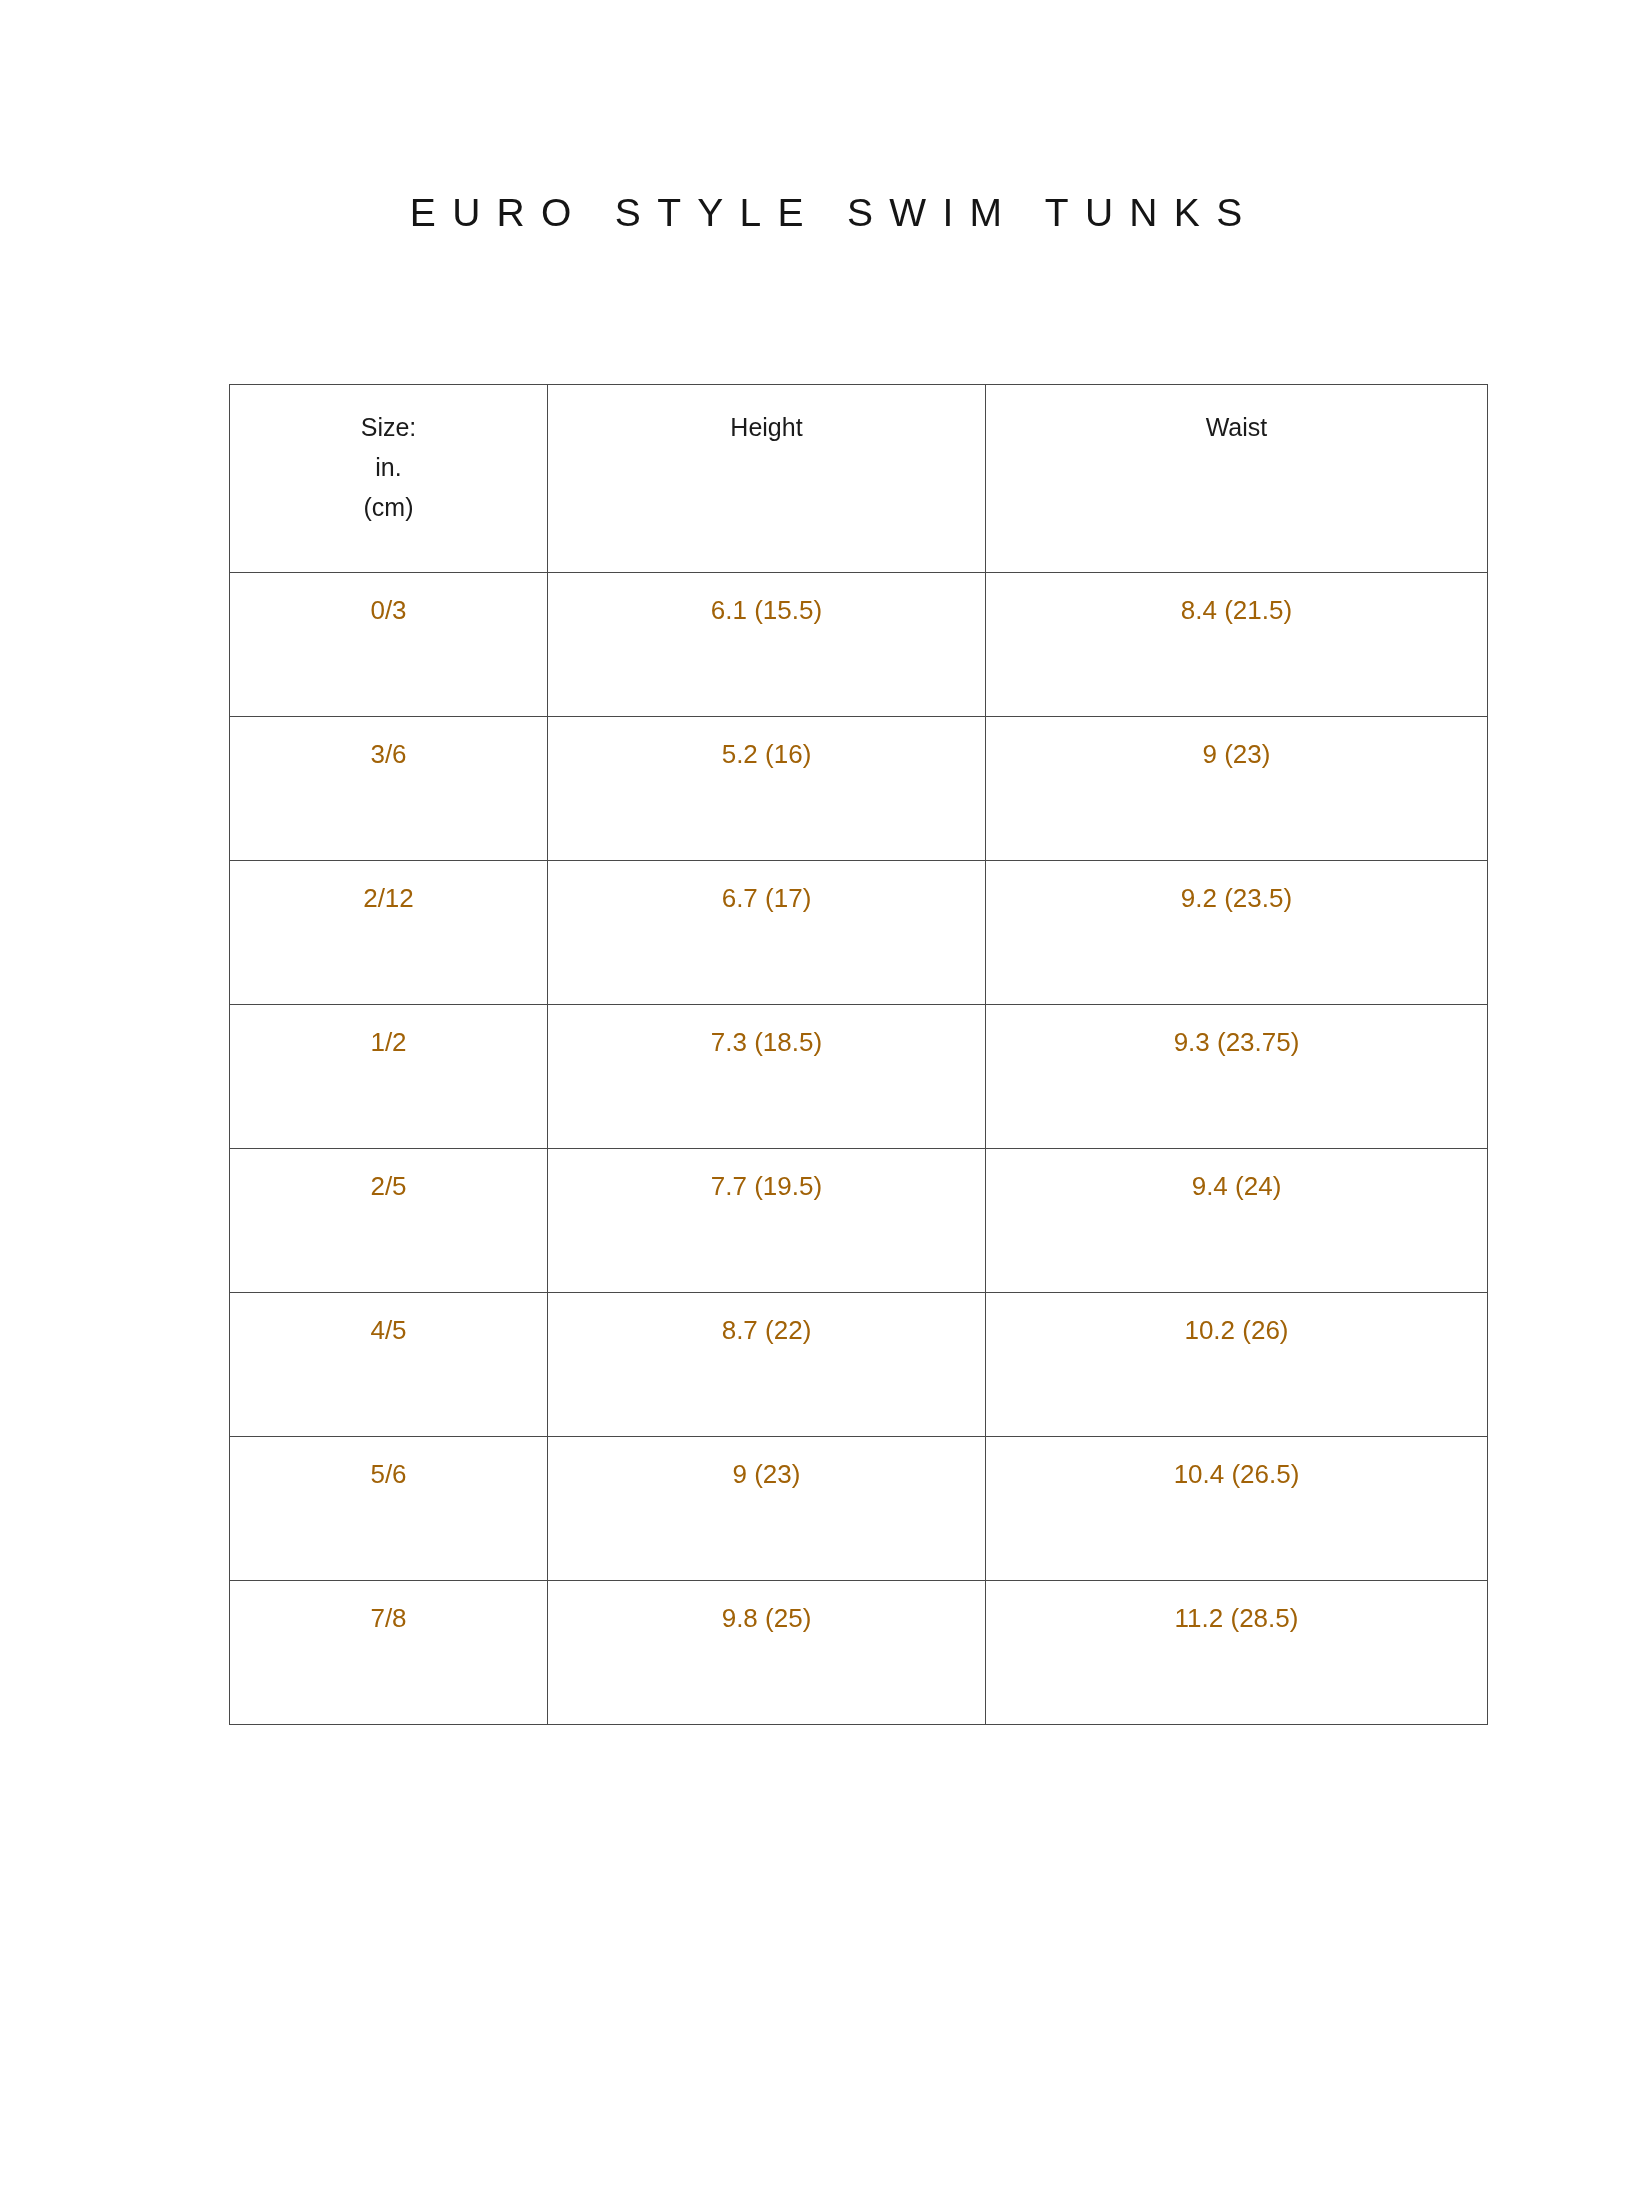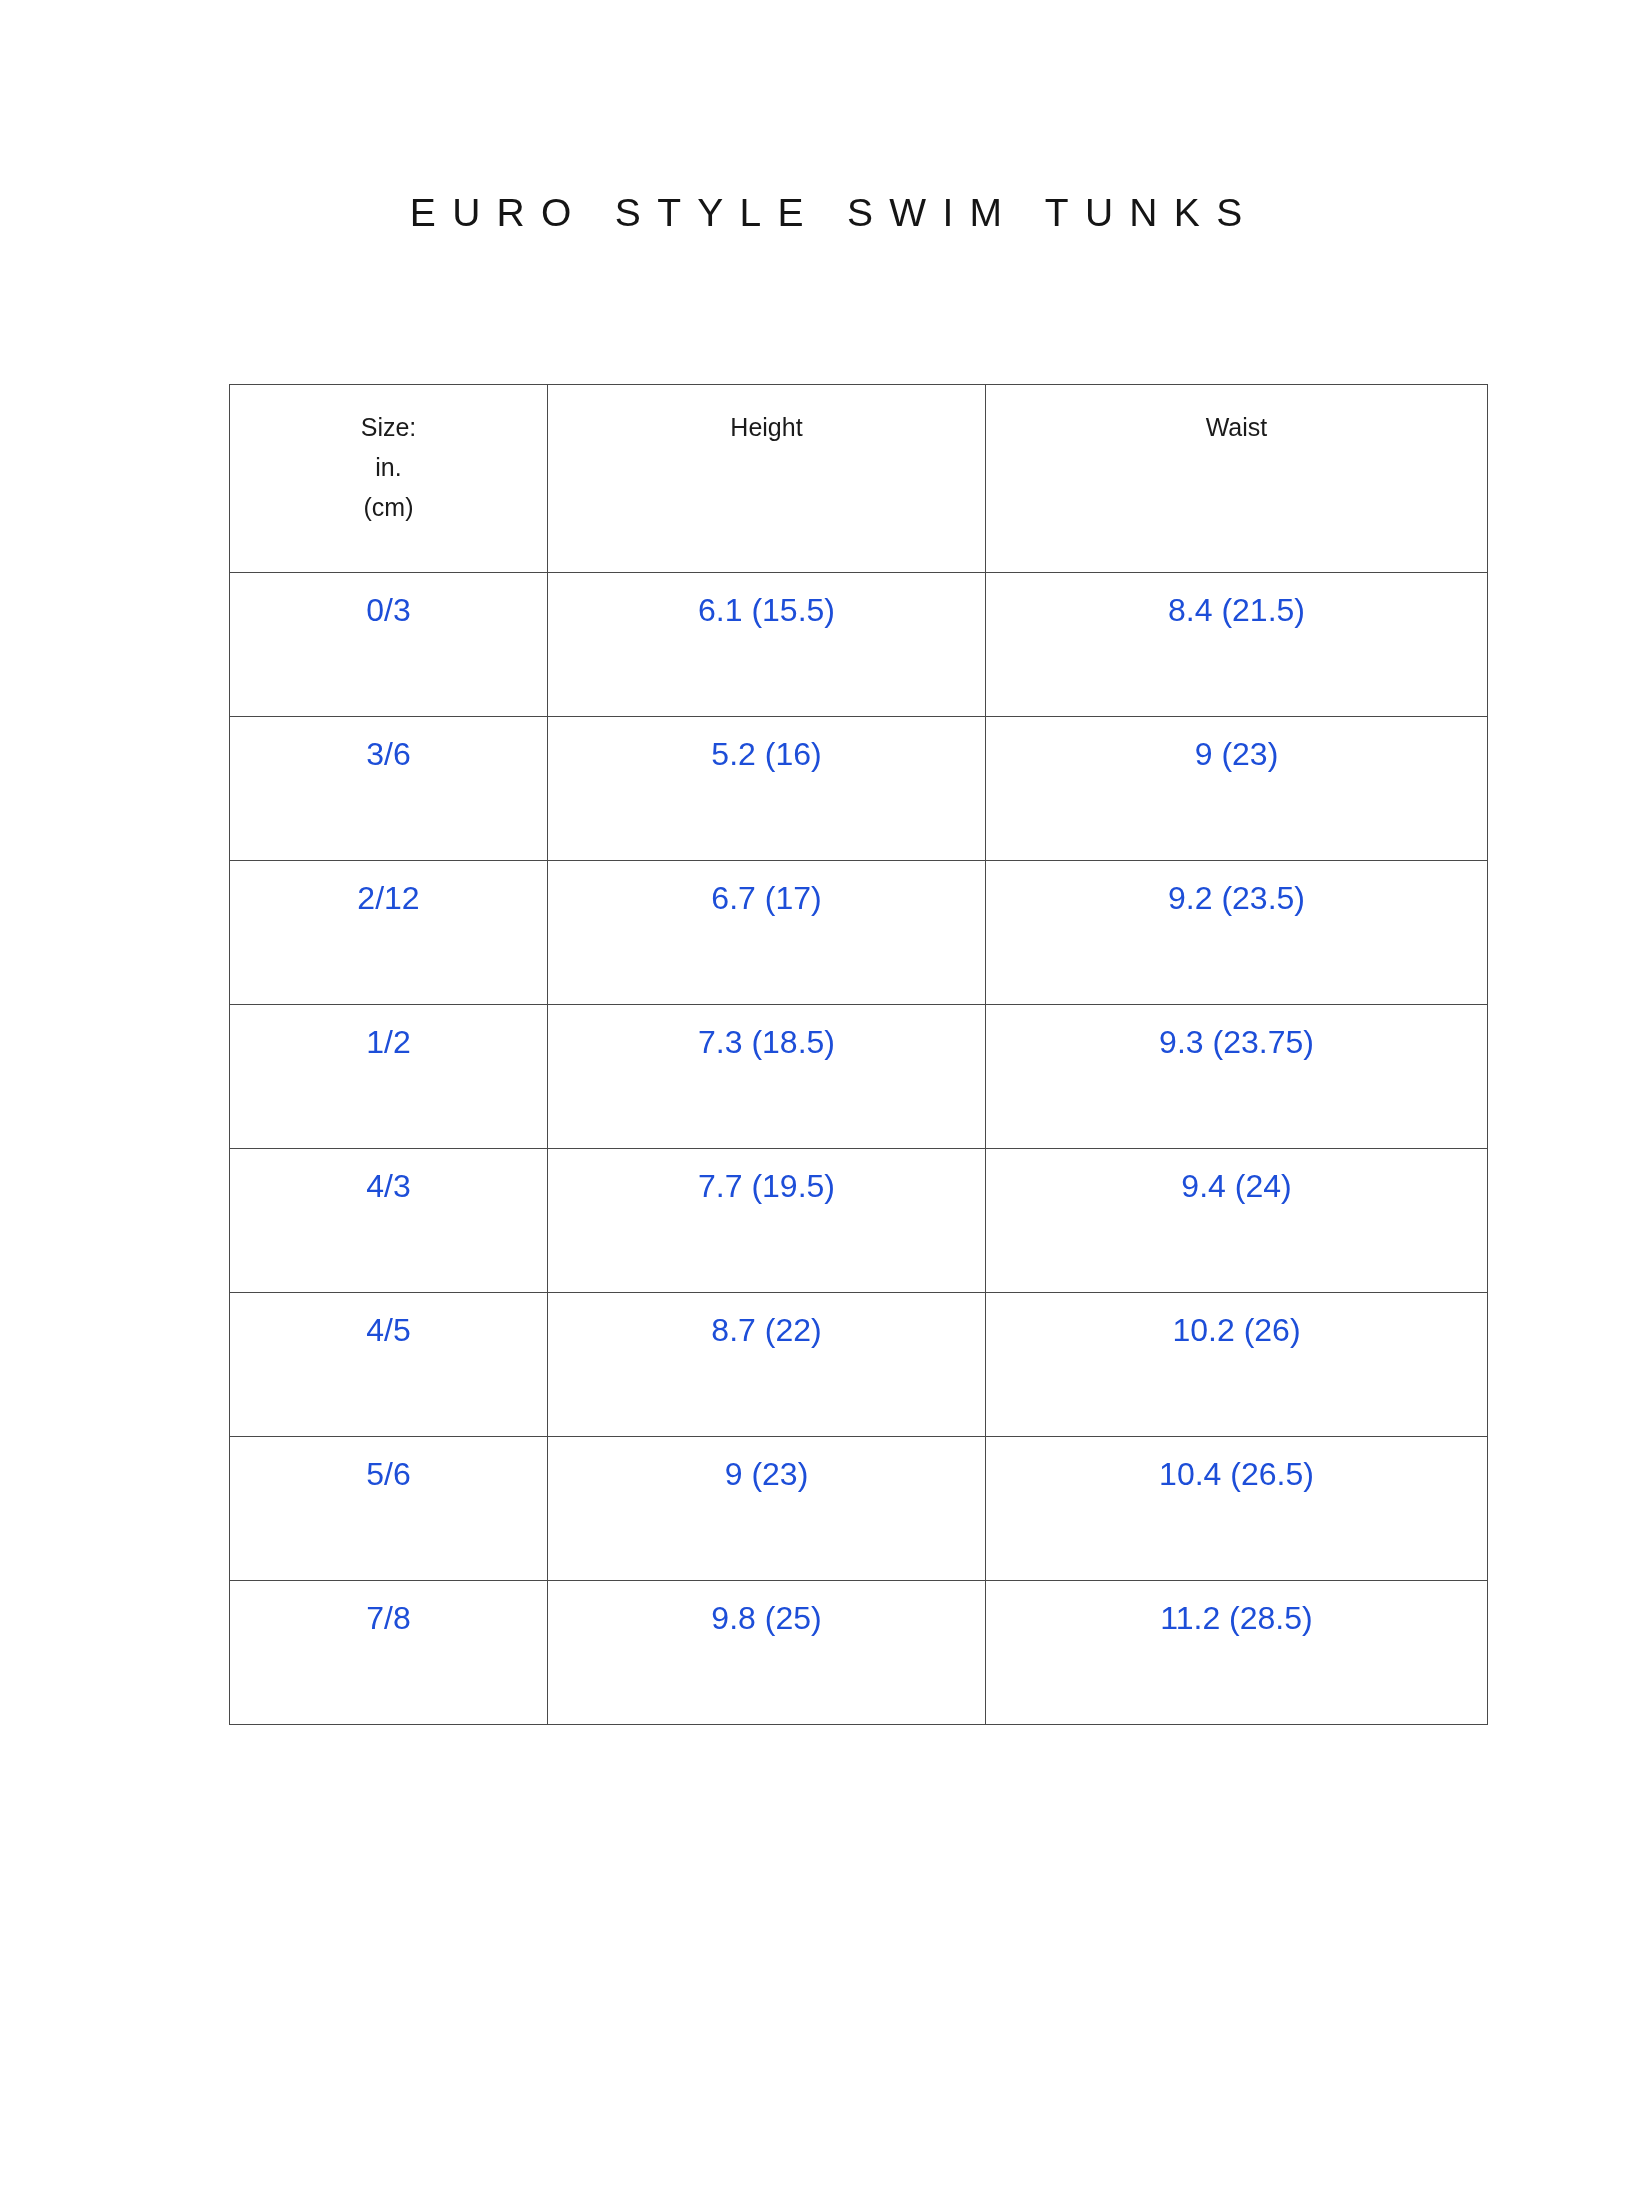--- a/index.html
+++ b/index.html
@@ -80,23 +80,23 @@
 
   .hdr-stack {
     display: block;
   }
   .hdr-stack > span {
     display: block;
   }
 
   table.size-table tbody td {
     height: 144px;
-    font-size: 32px;
+    font-size: 26px;
     line-height: 32.5px;
-    color: #1d4ed8;
+    color: #a16207;
     padding-top: 21px;
     box-sizing: border-box;
   }
 </style>
 </head>
 <body>
 
 <div class="page">
 
   <h1 class="title">EURO STYLE SWIM TUNKS</h1>
@@ -136,21 +136,21 @@
             <td>2/12</td>
             <td>6.7 (17)</td>
             <td>9.2 (23.5)</td>
           </tr>
           <tr>
             <td>1/2</td>
             <td>7.3 (18.5)</td>
             <td>9.3 (23.75)</td>
           </tr>
           <tr>
-            <td>4/3</td>
+            <td>2/5</td>
             <td>7.7 (19.5)</td>
             <td>9.4 (24)</td>
           </tr>
           <tr>
             <td>4/5</td>
             <td>8.7 (22)</td>
             <td>10.2 (26)</td>
           </tr>
           <tr>
             <td>5/6</td>

